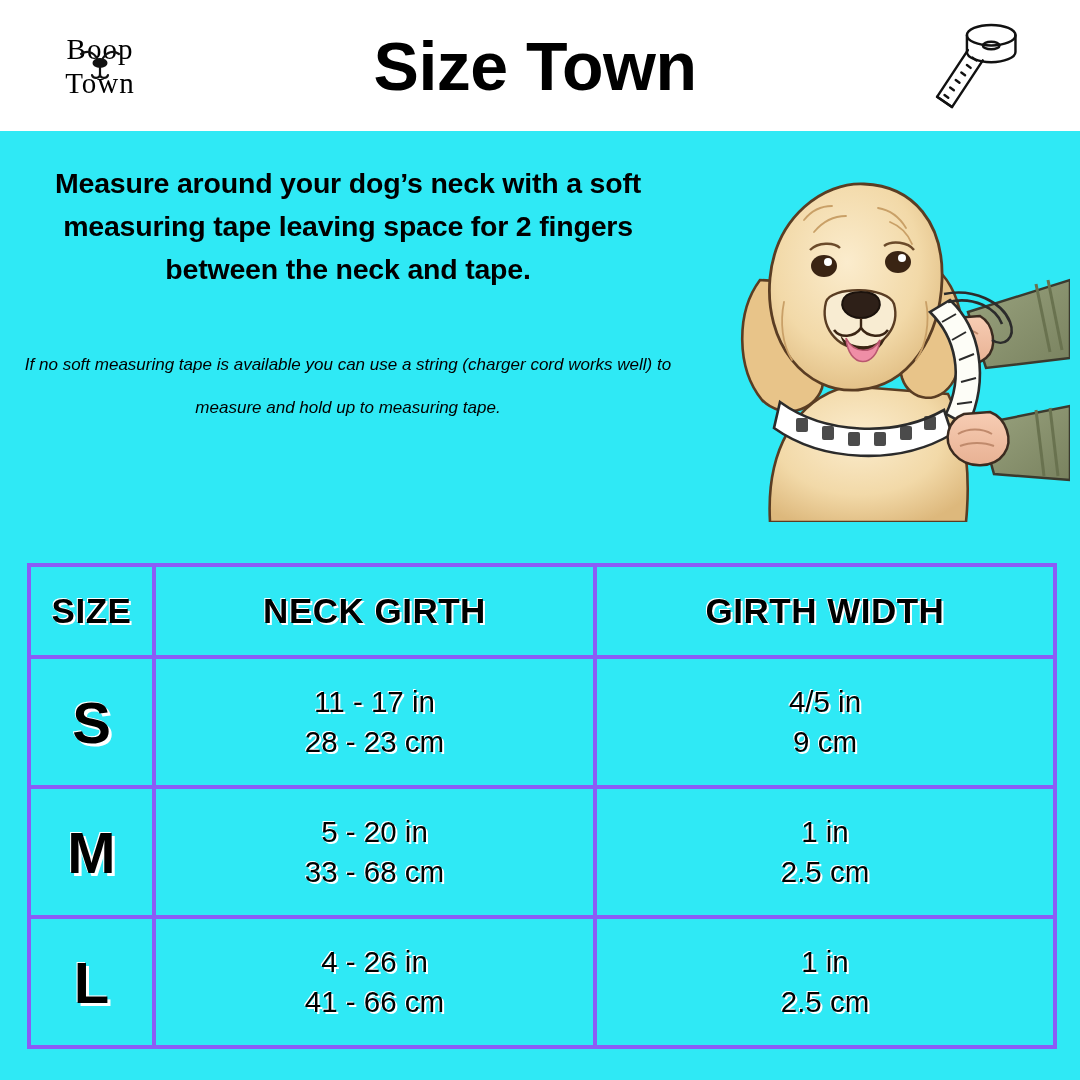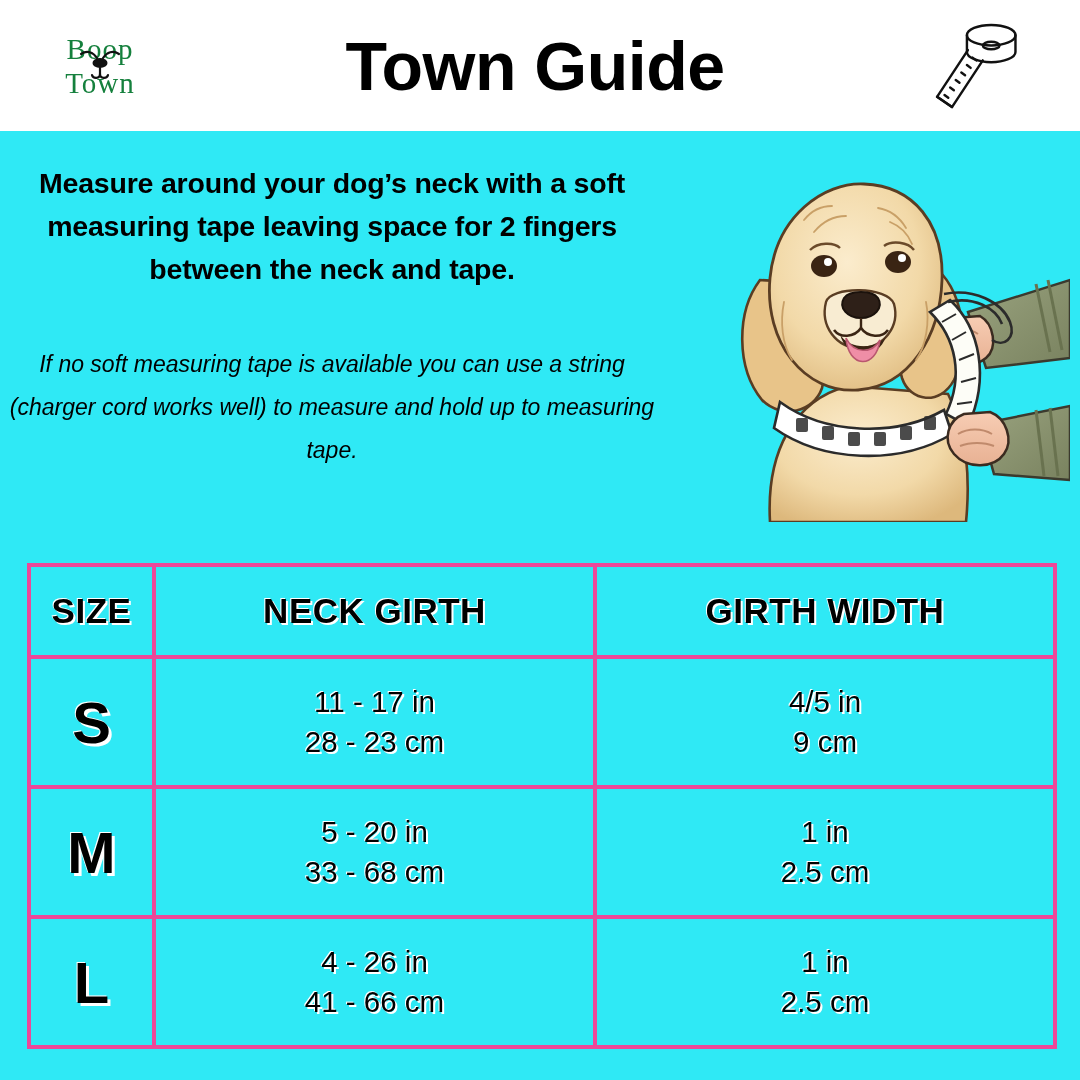--- a/index.html
+++ b/index.html
@@ -18,21 +18,21 @@
     display: flex; align-items: center; justify-content: space-between;
   }
   .logo {
     width: 200px; height: 131px;
     display: flex; flex-direction: column;
     align-items: center; justify-content: center;
     position: relative;
     font-family: "Liberation Serif", serif;
   }
   .logo-line1, .logo-line2 {
-    font-size: 29px; font-weight: 400; color: #15803d; letter-spacing: 1px;
+    font-size: 29px; font-weight: 400; color: #000000; letter-spacing: 1px;
     line-height: 34px;
   }
   .logo-nose {
     position: absolute;
     left: 50%; top: 50%;
     transform: translate(-50%, -50%);
     width: 54px; height: 36px;
   }
   .header-title {
     flex: 1; text-align: center;
@@ -42,32 +42,32 @@
     margin-left: -10px;
   }
   .tape-icon {
     width: 200px; height: 131px;
     display: flex; align-items: center; justify-content: center;
   }
 
   
   .instructions {
     position: absolute;
-    left: 2px; top: 162px;
+    left: 18px; top: 162px;
     width: 660px;
     text-align: center;
   }
   .inst-bold {
     font-size: 28.5px; font-weight: 700; color: #000;
     line-height: 43px;
     letter-spacing: -0.2px;
   }
   .inst-italic {
     margin-top: 52px;
-    font-size: 23px; font-style: italic; color: #000;
+    font-size: 17px; font-style: italic; color: #000;
     line-height: 43px;
   }
 
   
   .dog-wrap {
     position: absolute;
     left: 718px; top: 162px;
     width: 352px; height: 360px;
     overflow: hidden;
   }
@@ -75,21 +75,21 @@
 
   
   .size-table {
     position: absolute;
     left: 27px; top: 563px;
     width: 1026px;
     border-collapse: collapse;
     table-layout: fixed;
   }
   .size-table td, .size-table th {
-    border: 4px solid #ec4899;
+    border: 4px solid #8b5cf6;
     text-align: center;
     color: #000;
     background: transparent;
   }
   .size-table thead th {
     height: 92px;
     font-size: 35px; font-weight: 700;
     letter-spacing: 0.5px;
     text-shadow: 2px 2px 0 #ffffff, -1px -1px 0 #ffffff;
   }
@@ -120,21 +120,21 @@
         <path d="M8 6 C14 2, 20 4, 24 10" stroke="#111" stroke-width="2.2" fill="none" stroke-linecap="round"></path>
         <path d="M46 6 C40 2, 34 4, 30 10" stroke="#111" stroke-width="2.2" fill="none" stroke-linecap="round"></path>
         <ellipse cx="27" cy="15" rx="7.5" ry="5" fill="#111"></ellipse>
         <path d="M27 20 L27 26" stroke="#111" stroke-width="2.2" stroke-linecap="round"></path>
         <path d="M27 26 C27 31, 20 31, 19 27" stroke="#111" stroke-width="2.2" fill="none" stroke-linecap="round"></path>
         <path d="M27 26 C27 31, 34 31, 35 27" stroke="#111" stroke-width="2.2" fill="none" stroke-linecap="round"></path>
       </svg>
     </span>
   </div>
 
-  <div class="header-title">Town Guide</div>
+  <div class="header-title">Size Town</div>
 
   <div class="tape-icon">
     <svg viewBox="0 0 120 110" width="112" height="104">
       <g stroke="#111" stroke-width="2.6" fill="none" stroke-linejoin="round" stroke-linecap="round">
         <ellipse cx="72" cy="22" rx="26" ry="11"></ellipse>
         <path d="M46 22 L46 40 C46 46, 58 51, 72 51 C86 51, 98 46, 98 40 L98 22"></path>
         <ellipse cx="72" cy="33" rx="9" ry="4"></ellipse>
         <path d="M47 38 L14 88 L30 99 L63 49"></path>
         <path d="M14 88 L30 99"></path>
         <path d="M52 46 L56 49"></path>

